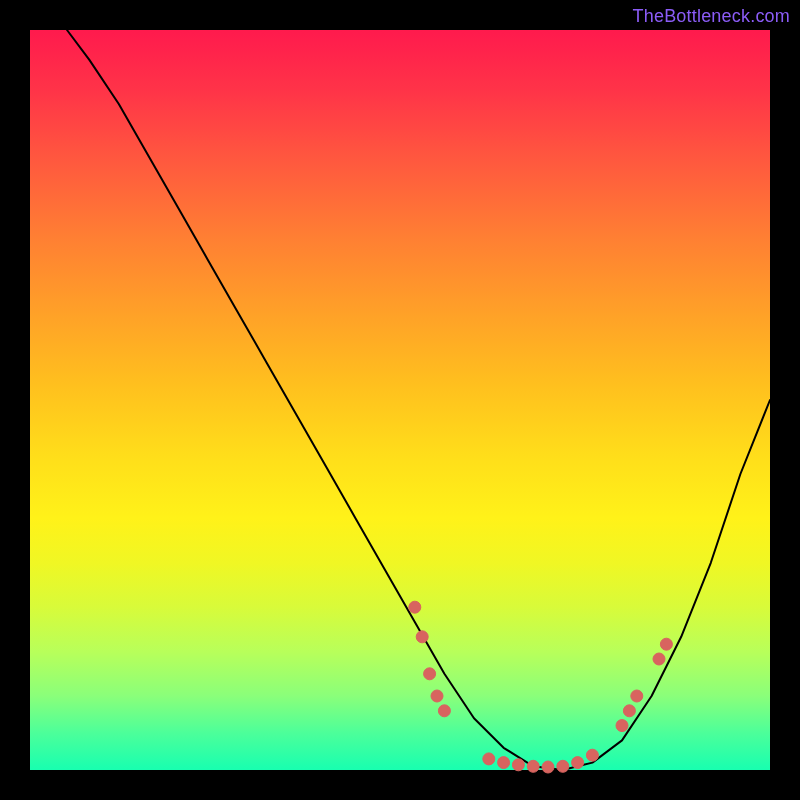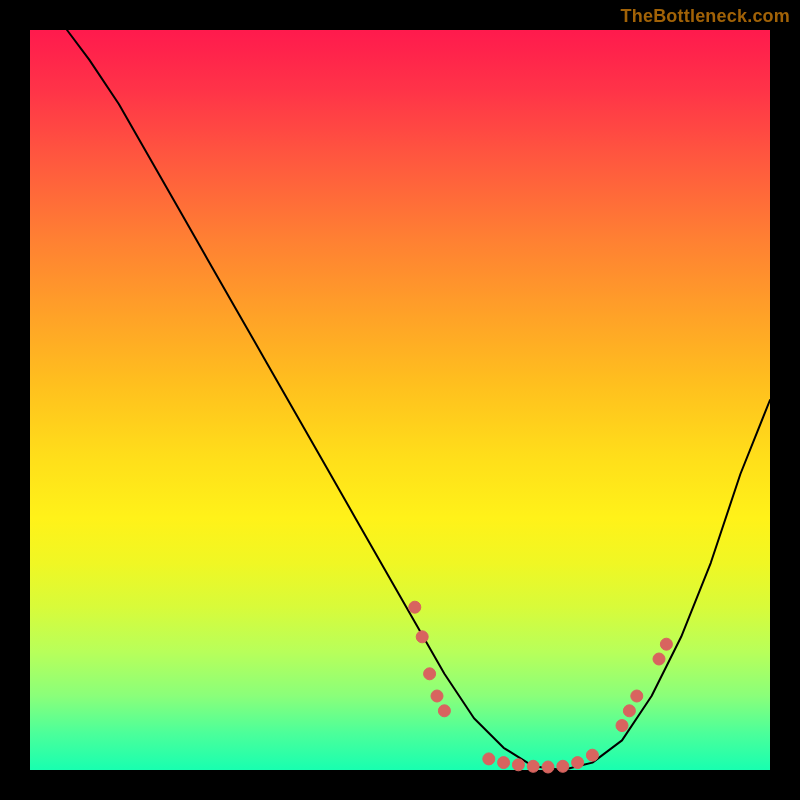--- a/index.html
+++ b/index.html
@@ -26,22 +26,22 @@
       #8aff7a 90%,
       #4cff9a 95%,
       #18ffb0 100%
     );
   }
   .attribution {
     position: absolute;
     top: 6px; right: 10px;
     font-family: Arial, Helvetica, sans-serif;
     font-size: 18px;
-    font-weight: bold;
-    color: #a16207;
+    font-weight: normal;
+    color: #8b5cf6;
     letter-spacing: 0.2px;
   }
   svg.curve {
     position: absolute;
     left: 0; top: 0;
     width: 740px; height: 740px;
     overflow: visible;
   }
   .curve-path {
     fill: none;

